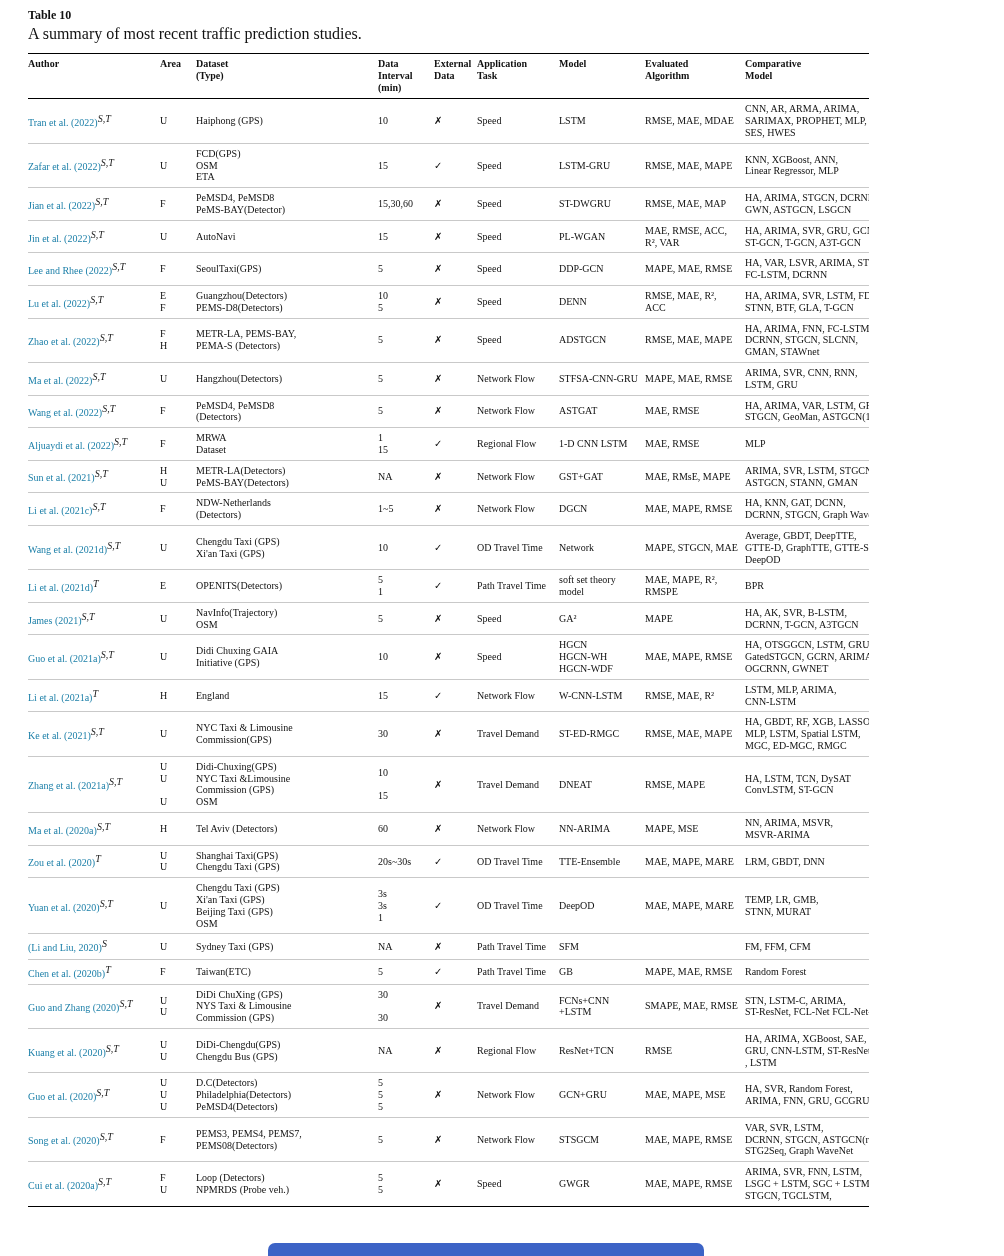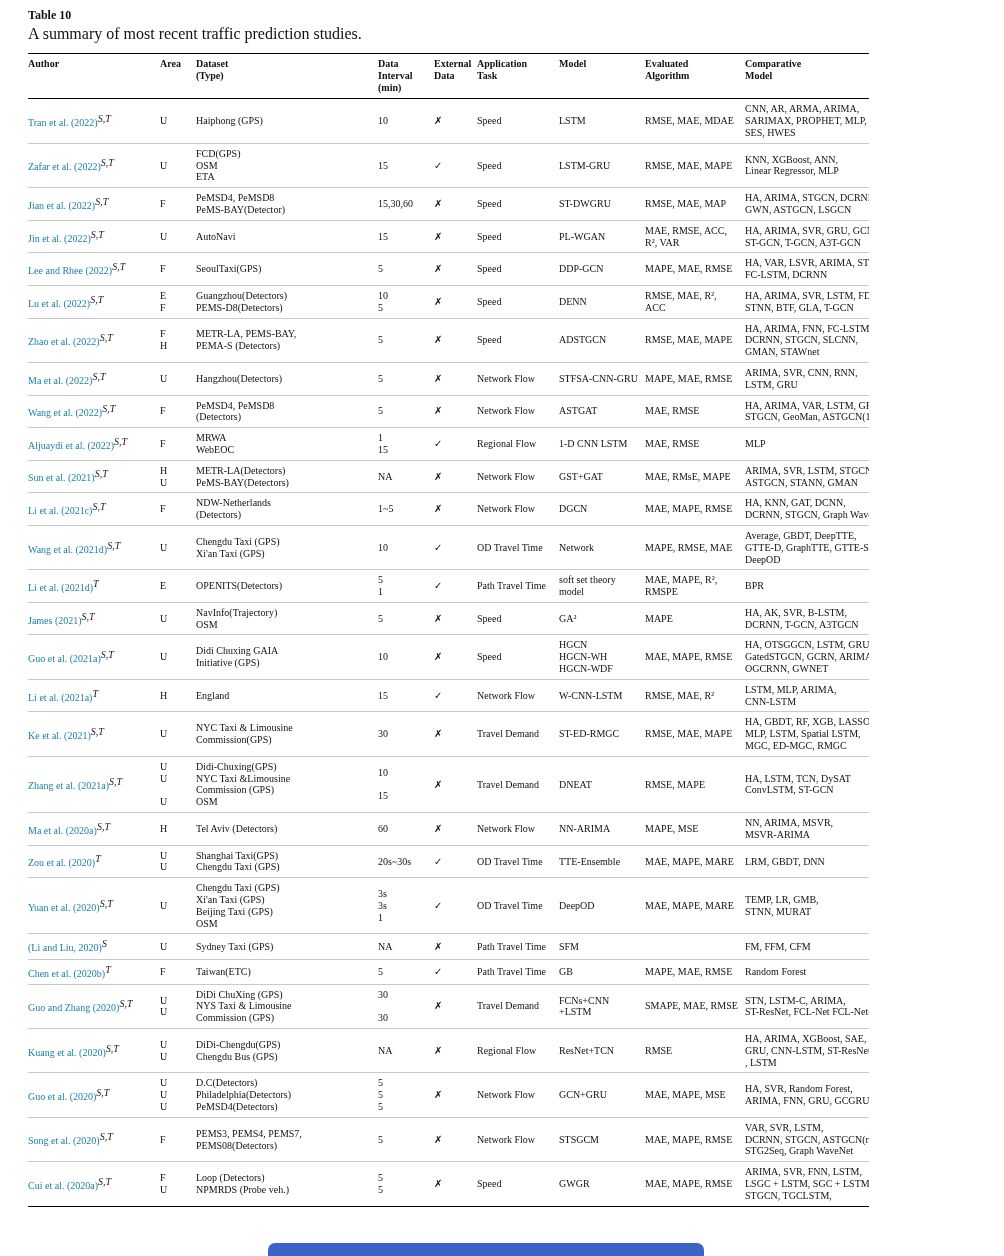--- a/index.html
+++ b/index.html
@@ -211,21 +211,21 @@
     <td>Network Flow</td>
     <td>ASTGAT</td>
     <td>MAE, RMSE</td>
     <td>HA, ARIMA, VAR, LSTM, GRU,
 STGCN, GeoMan, ASTGCN(12)</td>
   </tr>
         <tr>
     <td><span class="author-link">Aljuaydi et al. (2022)</span><sup class="auth">S,T</sup></td>
     <td>F</td>
     <td>MRWA
-WebEOC</td>
+Dataset</td>
     <td>1
 15</td>
     <td>✓</td>
     <td>Regional Flow</td>
     <td>1-D CNN LSTM</td>
     <td>MAE, RMSE</td>
     <td>MLP</td>
   </tr>
         <tr>
     <td><span class="author-link">Sun et al. (2021)</span><sup class="auth">S,T</sup></td>
@@ -256,21 +256,21 @@
   </tr>
         <tr>
     <td><span class="author-link">Wang et al. (2021d)</span><sup class="auth">S,T</sup></td>
     <td>U</td>
     <td>Chengdu Taxi (GPS)
 Xi'an Taxi (GPS)</td>
     <td>10</td>
     <td>✓</td>
     <td>OD Travel Time</td>
     <td>Network</td>
-    <td>MAPE, RMSE, MAE</td>
+    <td>MAPE, STGCN, MAE</td>
     <td>Average, GBDT, DeepTTE,
 GTTE-D, GraphTTE, GTTE-S,
 DeepOD</td>
   </tr>
         <tr>
     <td><span class="author-link">Li et al. (2021d)</span><sup class="auth">T</sup></td>
     <td>E</td>
     <td>OPENITS(Detectors)</td>
     <td>5
 1</td>

